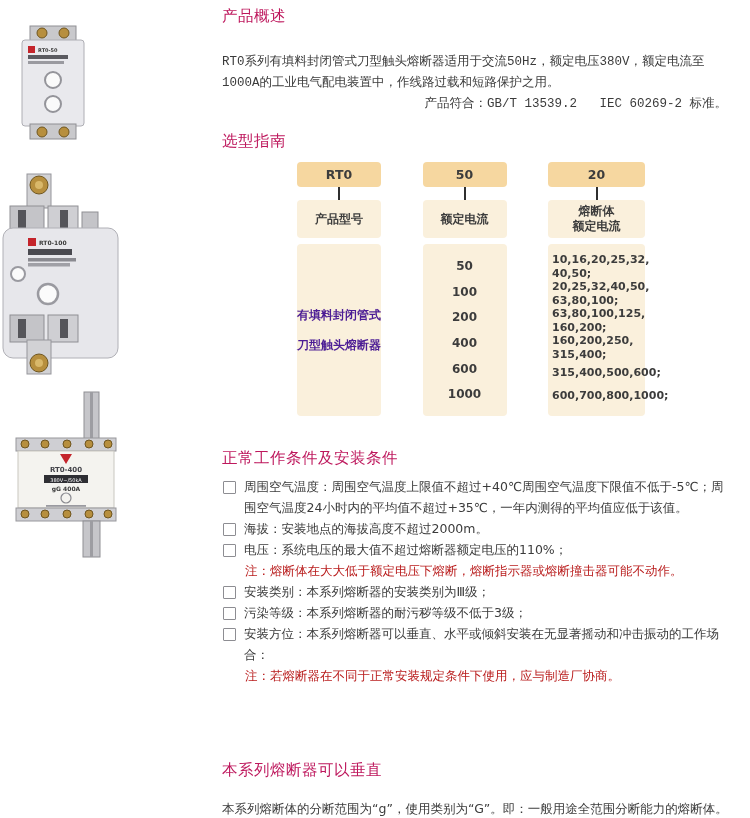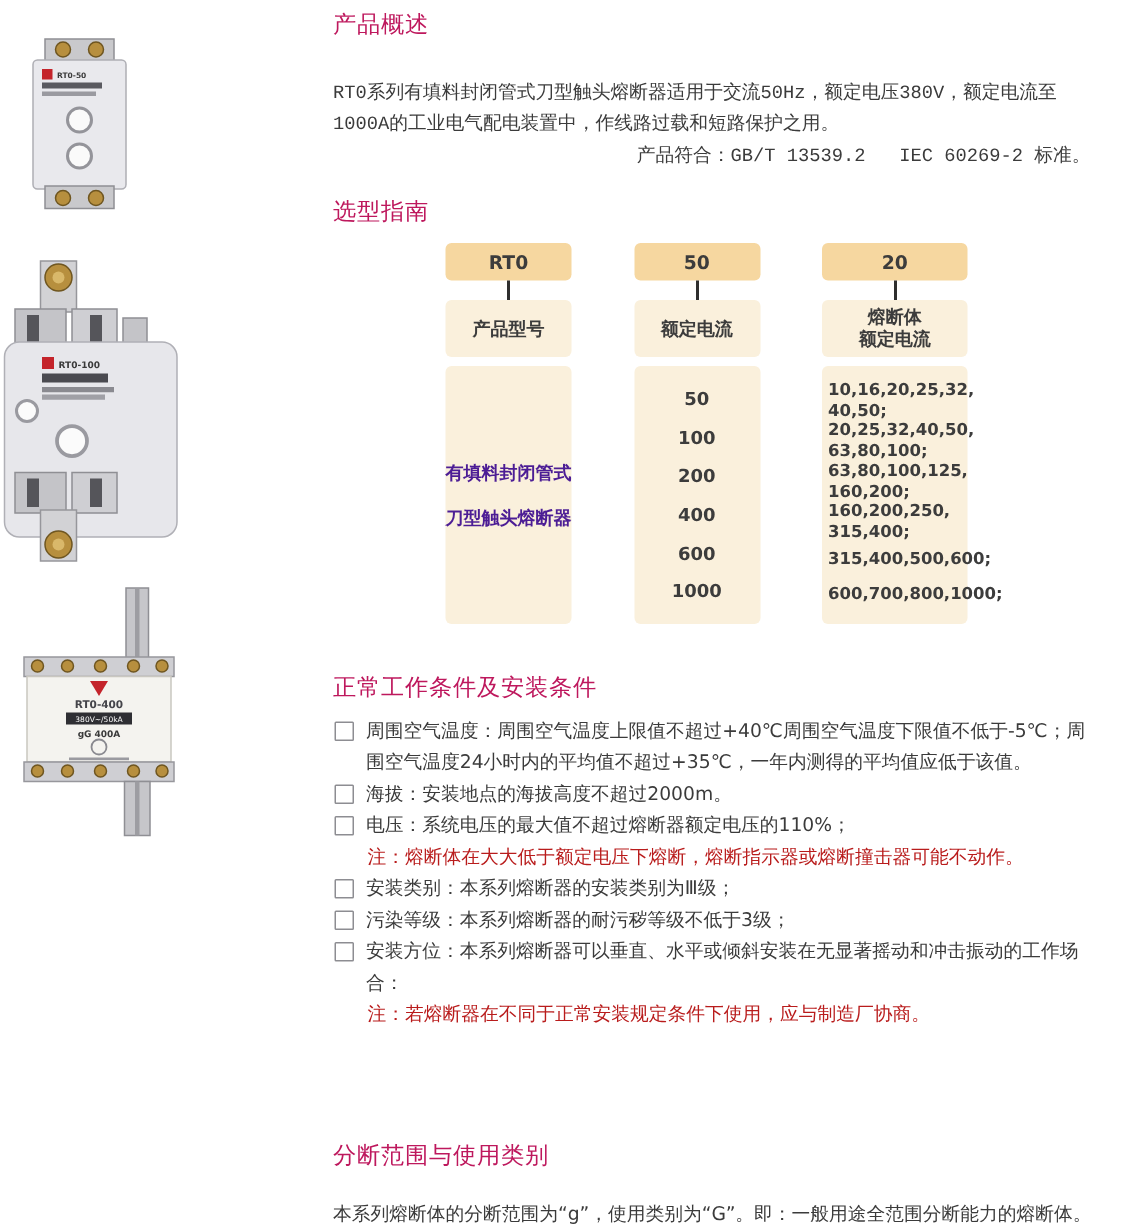--- a/index.html
+++ b/index.html
@@ -202,14 +202,14 @@
     <span class="cond-box"></span>
     <div class="cond-text">污染等级：本系列熔断器的耐污秽等级不低于3级；</div>
   </div>
   <div class="cond-item">
     <span class="cond-box"></span>
     <div class="cond-text">安装方位：本系列熔断器可以垂直、水平或倾斜安装在无显著摇动和冲击振动的工作场合：</div>
   </div>
   <div class="cond-note">注：若熔断器在不同于正常安装规定条件下使用，应与制造厂协商。</div>
 </div>
 
-<h2 class="section-heading" style="top:760px;">分断范围与使用类别</h2>
+<h2 class="section-heading" style="top:760px;">本系列熔断器可以垂直</h2>
 <div id="breaking-text" class="body-text">本系列熔断体的分断范围为“g”，使用类别为“G”。即：一般用途全范围分断能力的熔断体。</div>
 
 </body></html>

